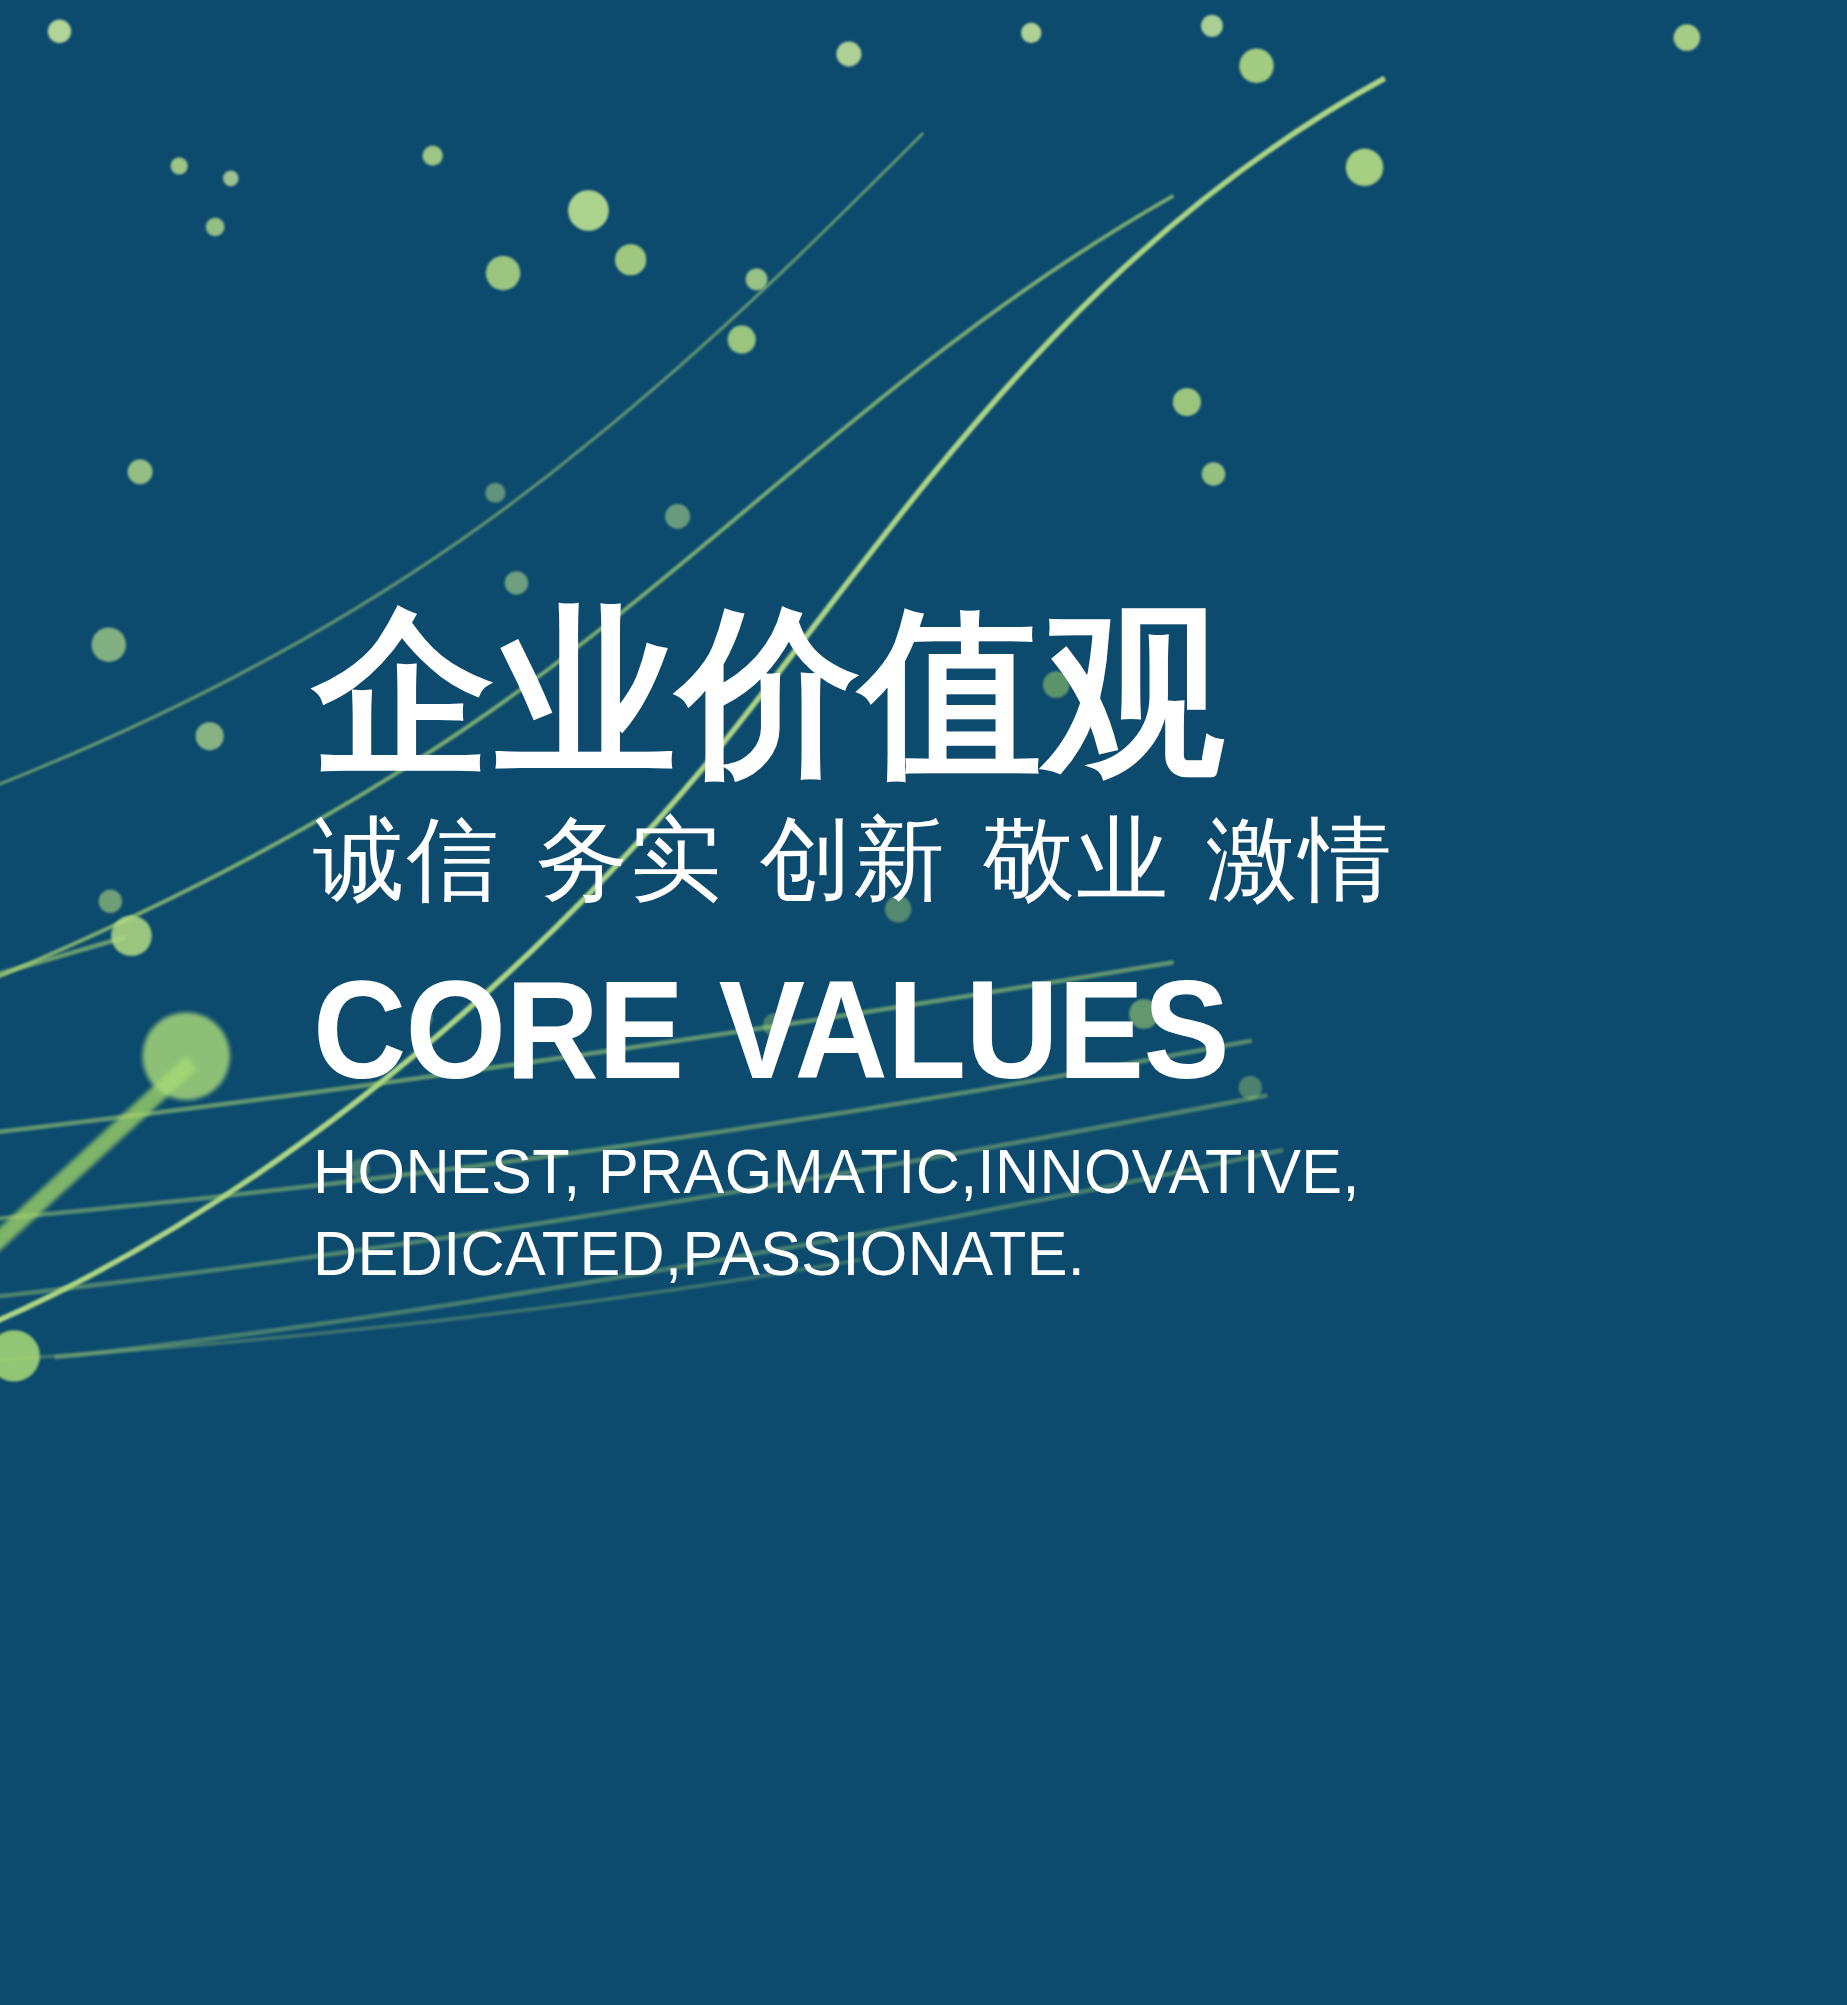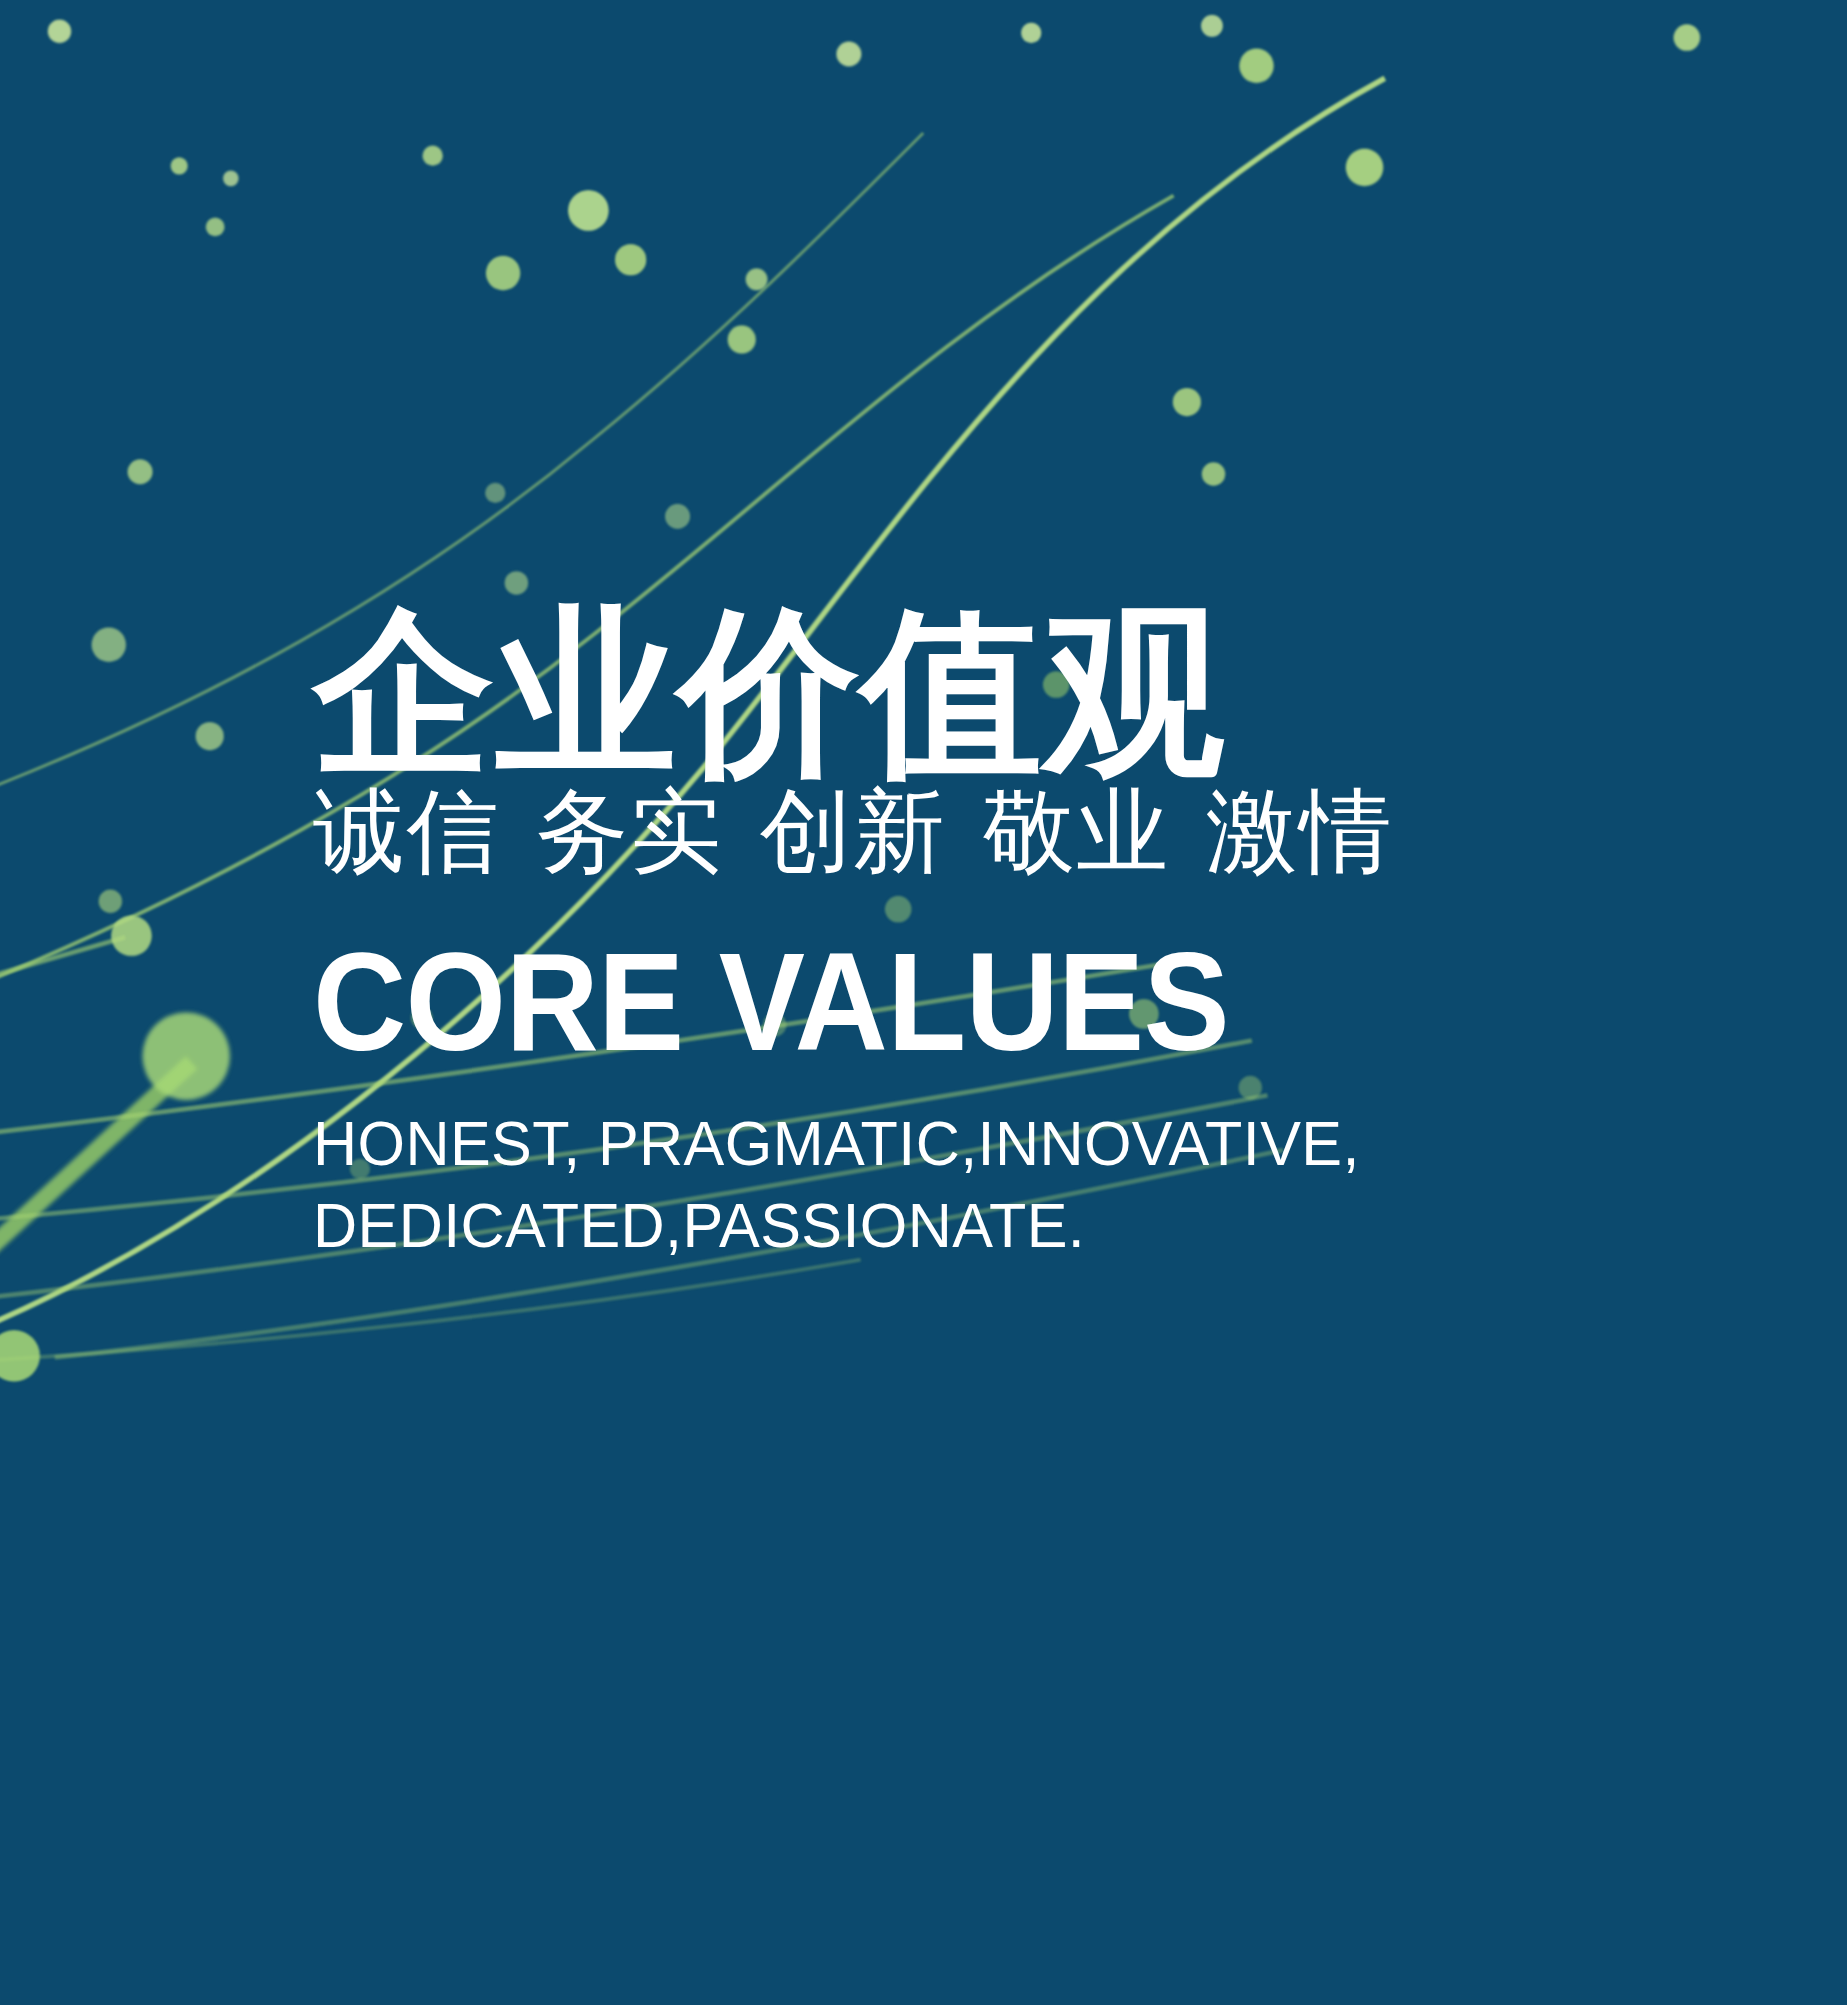--- a/index.html
+++ b/index.html
@@ -41,20 +41,21 @@
   .title-cn{
     font-size:181px;
     line-height:1.0;
     font-weight:700;
     color:#ffffff;
     letter-spacing:1.6px;
     white-space:nowrap;
   }
 
   .subtitle-cn{
+    margin-top:28px;
     font-size:92px;
     line-height:1.05;
     font-weight:400;
     color:#ffffff;
     letter-spacing:1.6px;
     white-space:nowrap;
   }
   .subtitle-cn .sep{ display:inline-block; width:36px; }
 
   .title-en{

